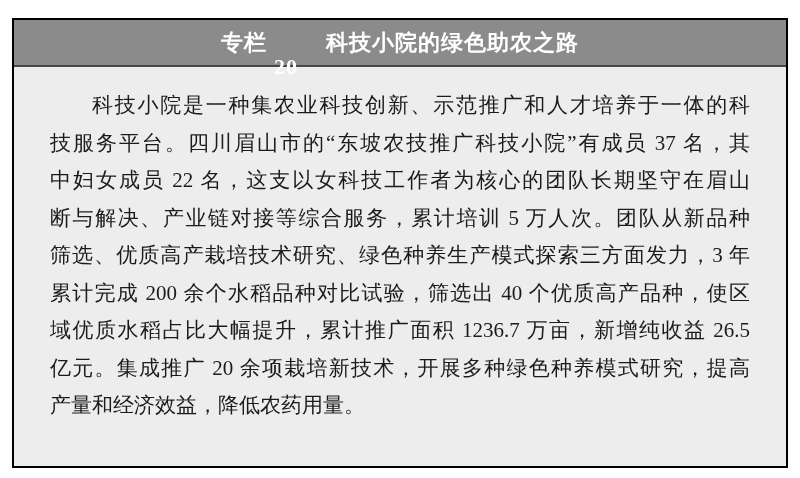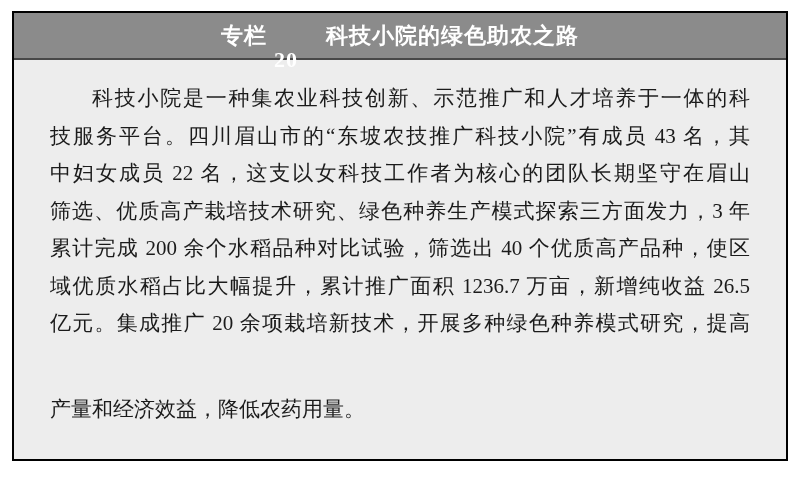--- a/index.html
+++ b/index.html
@@ -4,21 +4,21 @@
 <style>
   * { margin: 0; padding: 0; box-sizing: border-box; }
   html, body {
     width: 800px; height: 478px;
     background: #ffffff;
     font-family: "Liberation Serif", "DejaVu Serif", serif;
     overflow: hidden;
   }
   .column-box {
     position: absolute;
-    left: 12px; top: 11px;
+    left: 12px; top: 18px;
     width: 776px; height: 450px;
     border: 2px solid #000000;
     background: #ededed;
   }
   .column-header {
     height: 47px;
     background: #8b8b8b;
     border-bottom: 2px solid #484848;
     display: flex;
     align-items: center;
@@ -43,34 +43,35 @@
   }
   .text-line {
     font-size: 21px;
     line-height: 37.5px;
     text-align: justify;
     text-align-last: justify;
     text-justify: inter-character;
     white-space: nowrap;
   }
   .text-line:first-child { text-indent: 2em; }
-  .text-line:last-child { text-align-last: left; margin-top: 48px; }
+  .text-line:last-child { text-align-last: left; }
 </style>
 </head>
 <body>
 
 <div class="column-box">
   <div class="column-header">
     <span>专栏</span>
     <span class="num">20</span>
     <span class="ttl">科技小院的绿色助农之路</span>
   </div>
   <div class="column-body">
       <div class="text-line">科技小院是一种集农业科技创新、示范推广和人才培养于一体的科</div>
-      <div class="text-line">技服务平台。四川眉山市的“东坡农技推广科技小院”有成员 43 名，其</div>
+      <div class="text-line">技服务平台。四川眉山市的“东坡农技推广科技小院”有成员 37 名，其</div>
       <div class="text-line">中妇女成员 22 名，这支以女科技工作者为核心的团队长期坚守在眉山</div>
+      <div class="text-line">断与解决、产业链对接等综合服务，累计培训 5 万人次。团队从新品种</div>
       <div class="text-line">筛选、优质高产栽培技术研究、绿色种养生产模式探索三方面发力，3 年</div>
       <div class="text-line">累计完成 200 余个水稻品种对比试验，筛选出 40 个优质高产品种，使区</div>
       <div class="text-line">域优质水稻占比大幅提升，累计推广面积 1236.7 万亩，新增纯收益 26.5</div>
       <div class="text-line">亿元。集成推广 20 余项栽培新技术，开展多种绿色种养模式研究，提高</div>
       <div class="text-line">产量和经济效益，降低农药用量。</div>
     </div>
 </div>
 
 </body></html>

